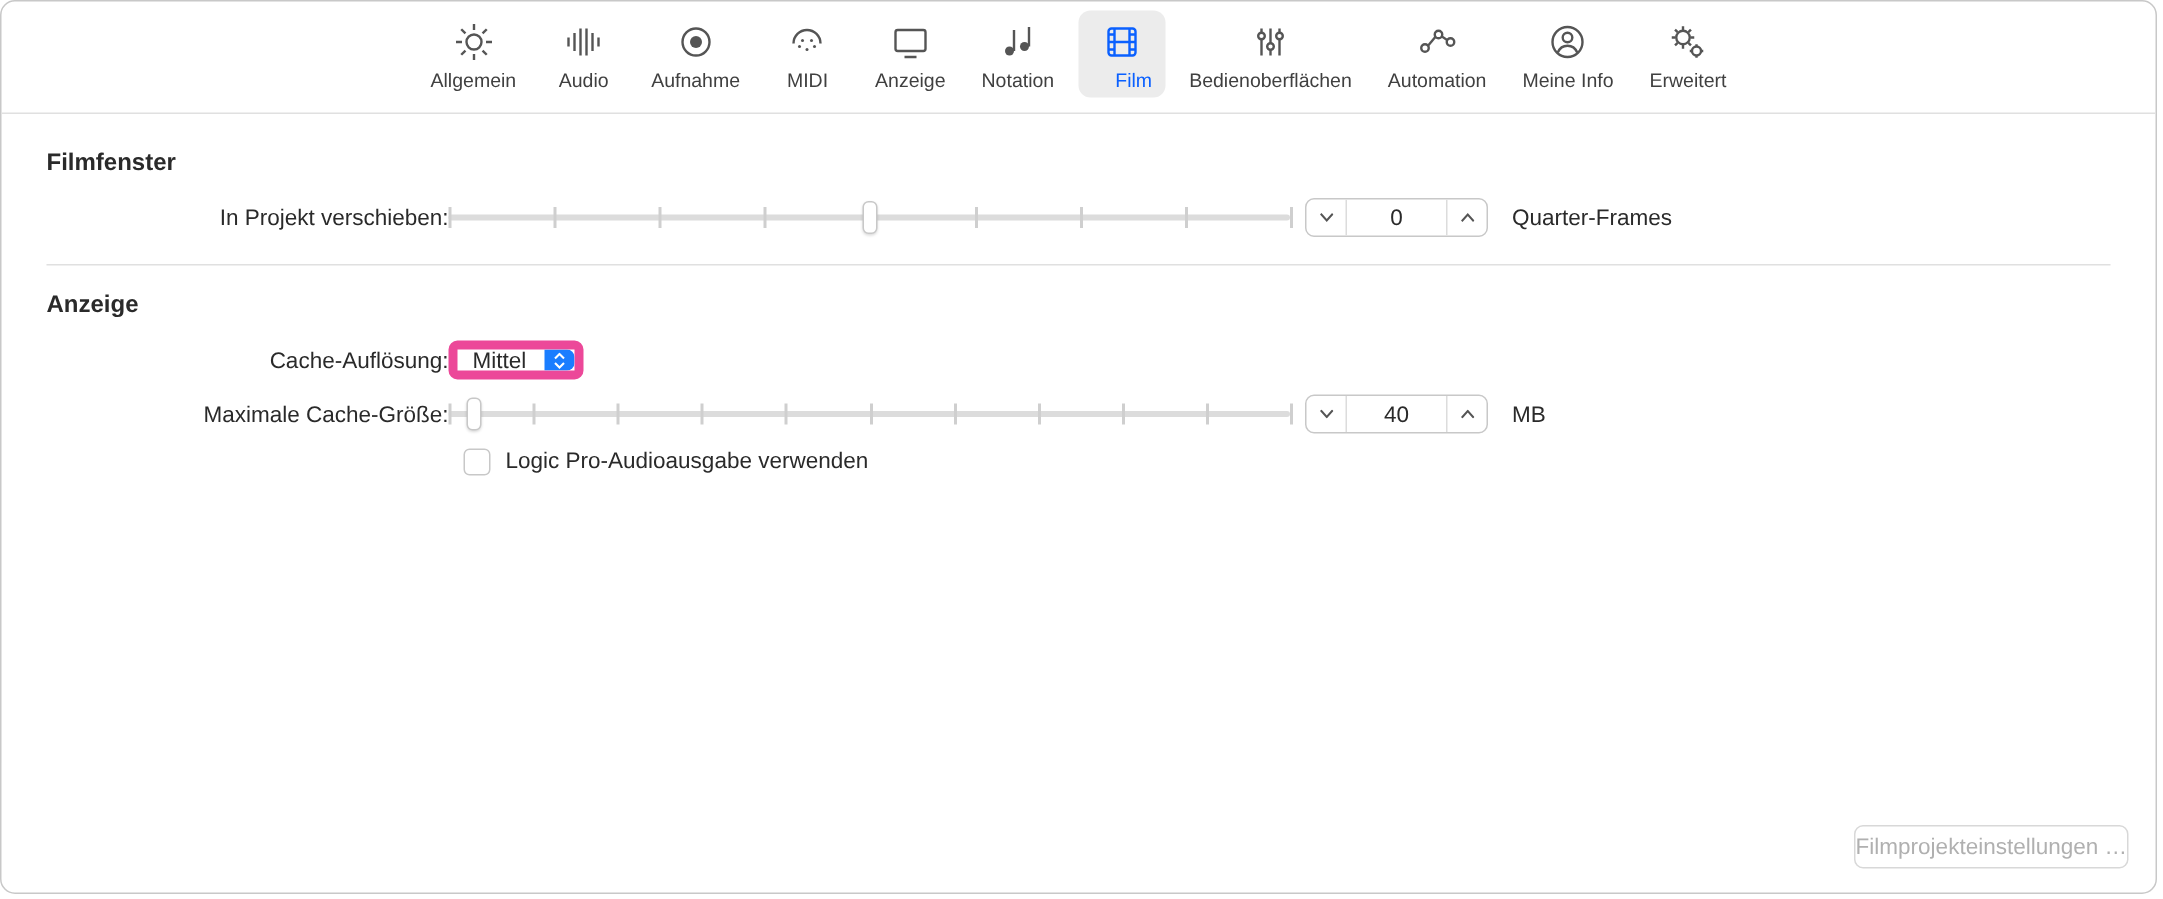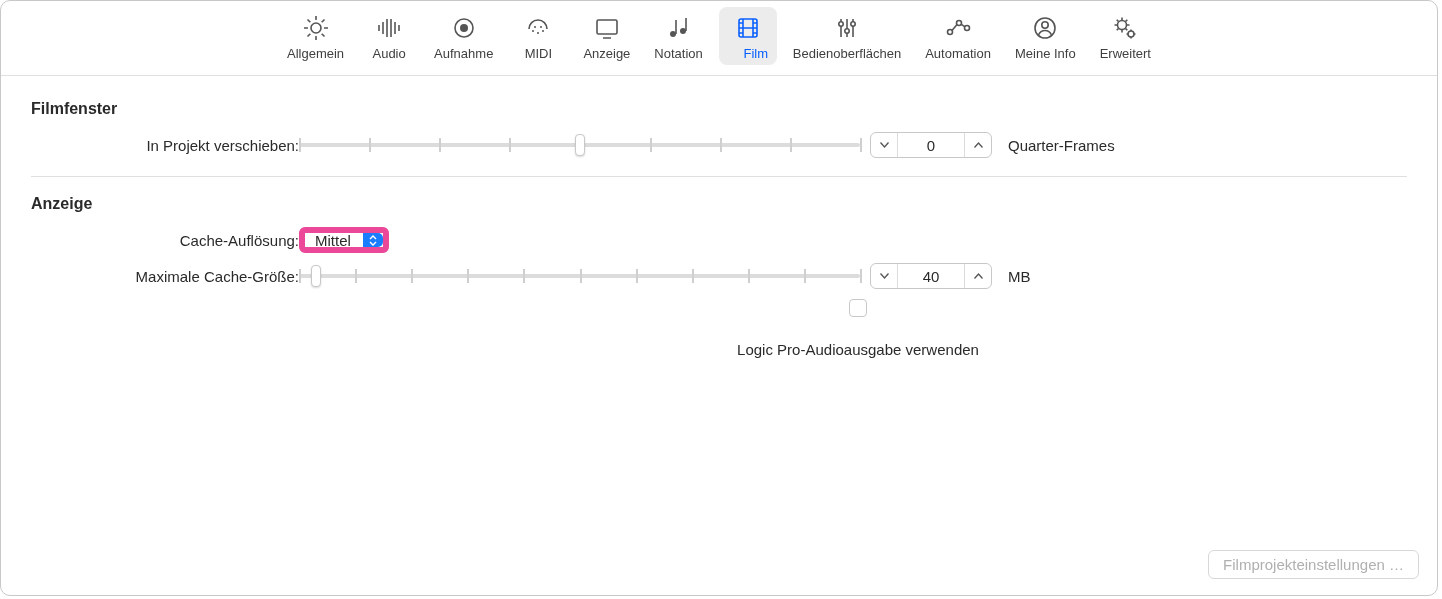--- a/index.html
+++ b/index.html
@@ -219,25 +219,24 @@
       align-items: center;
       justify-content: center;
       gap: 1px;
       border-radius: 0 5px 5px 0;
     }
     .select-chevrons svg { display: block; }
 
     
     .checkbox-row {
       display: flex;
-      align-items: center;
-      gap: 24px;
+      align-items: flex-start;
+      gap: 10px;
       margin-bottom: 8px;
       margin-left: 278px;
-      flex-direction: column;
     }
     .checkbox {
       width: 18px;
       height: 18px;
       border: 1px solid #c8c8c8;
       border-radius: 4px;
       background: #fff;
       cursor: pointer;
     }
     .checkbox-label {
@@ -245,21 +244,21 @@
       color: #2a2a2a;
     }
 
     
     .footer-btn {
       position: absolute;
       right: 18px;
       bottom: 16px;
       border: 1px solid #d8d8d8;
       border-radius: 6px;
-      padding: 5px 14px;
+      padding: 5px 0;
       font-size: 15px;
       color: #b0b0b0;
       background: #fff;
       cursor: pointer;
     }
   </style>
 </head>
 <body>
 
 <div class="window">

